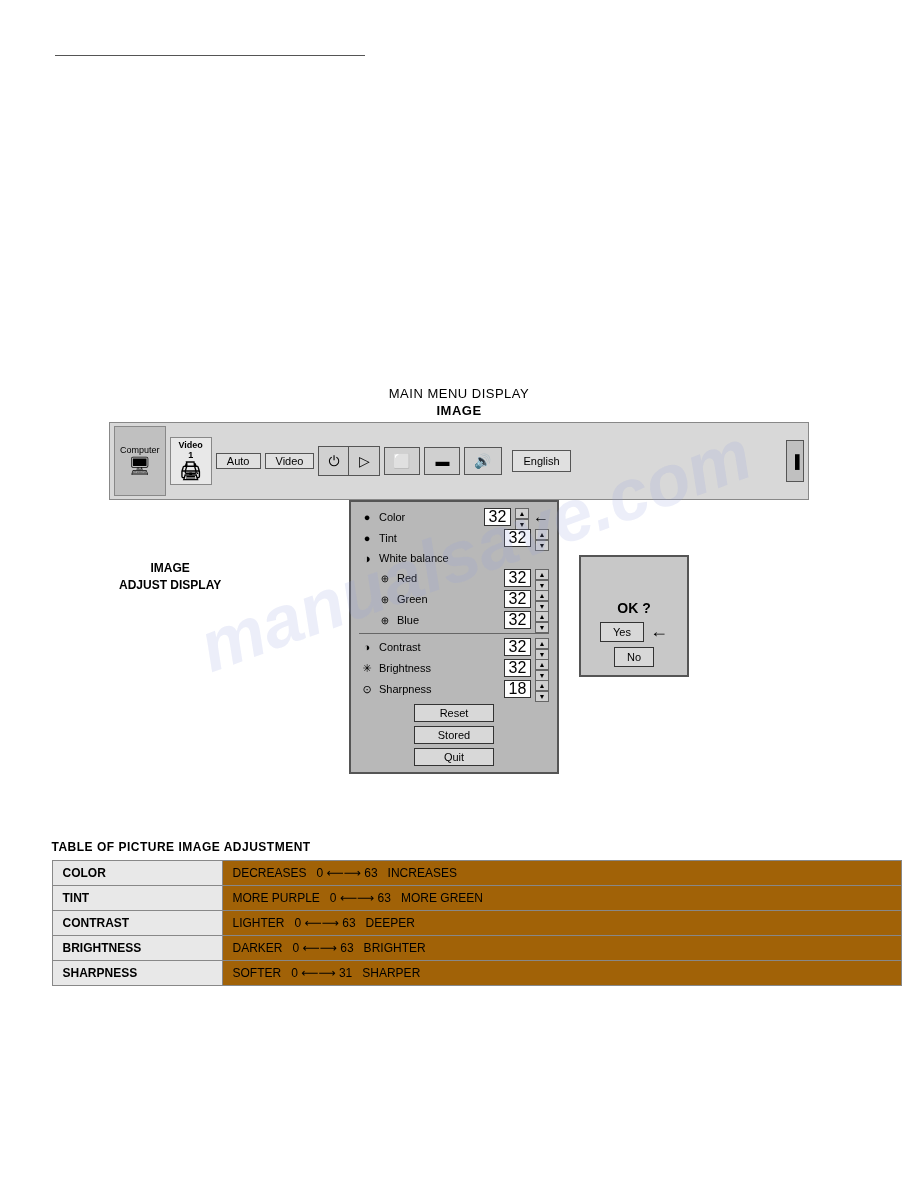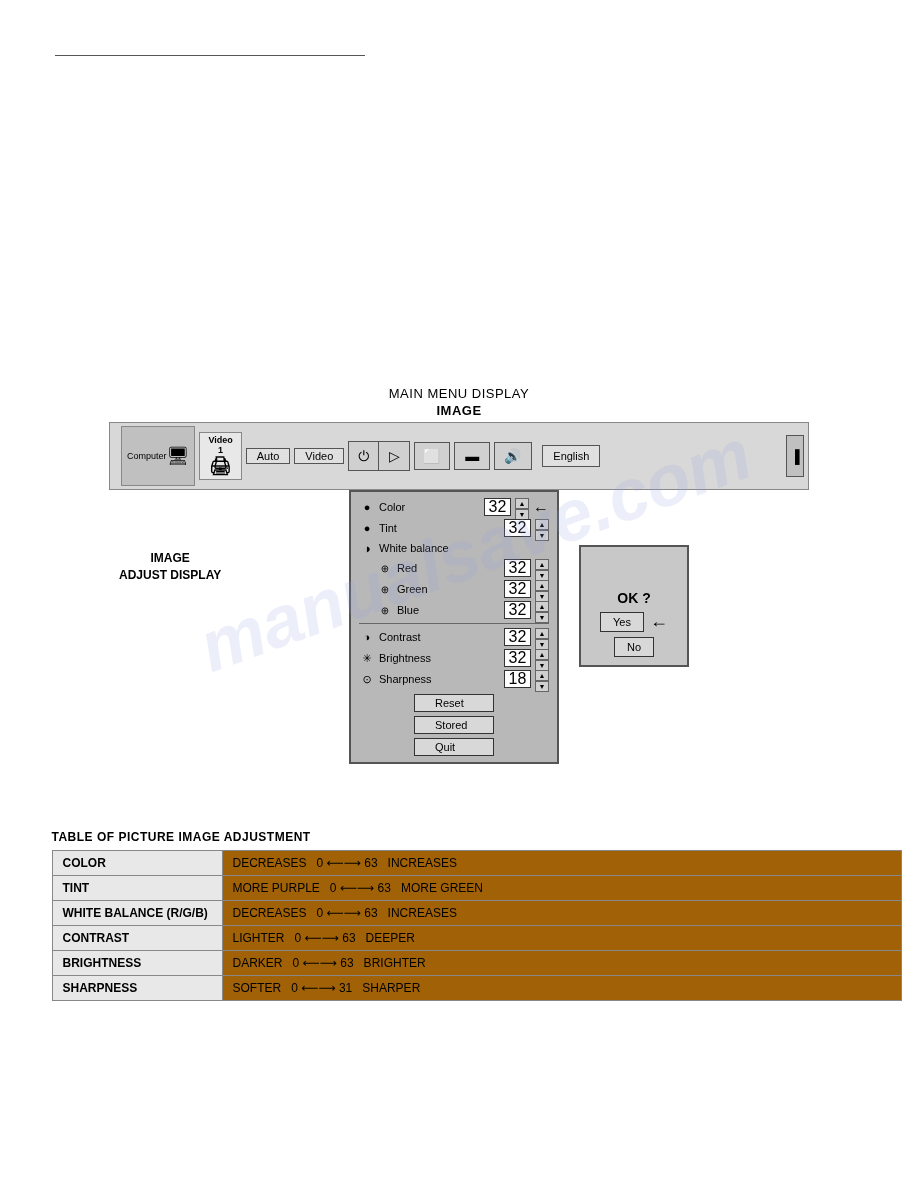--- a/index.html
+++ b/index.html
@@ -68,28 +68,27 @@
       border: 1px solid #888;
       background: #d8d8d8;
       padding: 3px 4px;
       gap: 4px;
       width: 700px;
       position: relative;
     }
 
     .menu-computer-tab {
       display: flex;
-      flex-direction: row;
+      flex-direction: column;
       align-items: center;
       border: 1px solid #888;
       background: #c0c0c0;
       padding: 18px 5px;
       font-size: 9px;
       min-width: 50px;
-      margin-left: 7px;
     }
 
     .menu-video-tab {
       display: flex;
       flex-direction: column;
       align-items: center;
       border: 1px solid #888;
       background: #e8e8e8;
       padding: 2px 8px;
       font-size: 9px;
@@ -276,21 +275,21 @@
       margin-top: 6px;
     }
 
     .adjust-action-btn {
       border: 1px solid #333;
       background: #d8d8d8;
       padding: 2px 20px;
       font-size: 11px;
       cursor: pointer;
       width: 80px;
-      text-align: left;
+      text-align: center;
     }
 
     
     .ok-dialog {
       position: absolute;
       left: 470px;
       top: 55px;
       width: 110px;
       border: 2px solid #555;
       background: #c8c8c8;
@@ -535,26 +534,20 @@
       <tr>
       <td class="col-name">COLOR</td>
       <td class="col-desc">
         DECREASES &nbsp; 0 <span class="arrow-lr">⟵⟶</span> 63 &nbsp; INCREASES
       </td>
     </tr>
           <tr>
       <td class="col-name">TINT</td>
       <td class="col-desc">
         MORE PURPLE &nbsp; 0 <span class="arrow-lr">⟵⟶</span> 63 &nbsp; MORE GREEN
-      </td>
-    </tr>
-          <tr>
-      <td class="col-name">WHITE BALANCE (R/G/B)</td>
-      <td class="col-desc">
-        DECREASES &nbsp; 0 <span class="arrow-lr">⟵⟶</span> 63 &nbsp; INCREASES
       </td>
     </tr>
           <tr>
       <td class="col-name">CONTRAST</td>
       <td class="col-desc">
         LIGHTER &nbsp; 0 <span class="arrow-lr">⟵⟶</span> 63 &nbsp; DEEPER
       </td>
     </tr>
           <tr>
       <td class="col-name">BRIGHTNESS</td>

